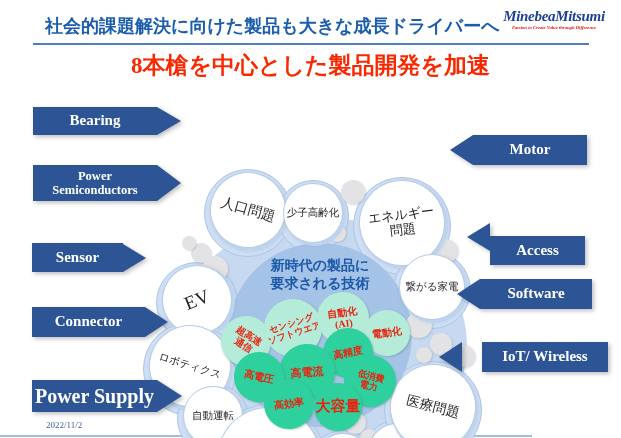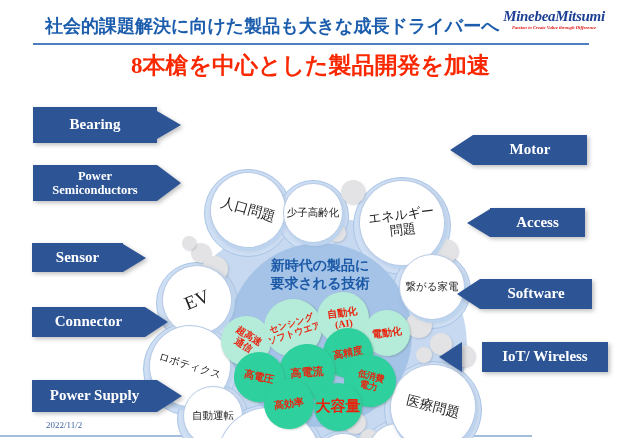--- a/index.html
+++ b/index.html
@@ -107,48 +107,48 @@
     <div class="bub gd" style="left:323px;top:243px;width:50px;height:50px;font-size:10px;--rot:-12deg;">高精度</div>
     <div class="bub gd" style="left:279px;top:259px;width:56px;height:56px;font-size:11px;--rot:-4deg;">高電流</div>
     <div class="bub gd" style="left:234px;top:267px;width:50px;height:50px;font-size:10px;--rot:12deg;">高電圧</div>
     <div class="bub gd" style="left:344px;top:270px;width:52px;height:52px;font-size:9px;--rot:14deg;">低消費
 電力</div>
     <div class="bub gd" style="left:264px;top:294px;width:50px;height:50px;font-size:10px;--rot:-8deg;">高効率</div>
     <div class="bub gd" style="left:314px;top:298px;width:48px;height:48px;font-size:15px;">大容量</div>
   </div>
 
   <div class="pen" style="left:33px;top:107px;">
-    <div class="pbox" style="width:124px;height:36px;font-size:15px;">Bearing</div>
+    <div class="pbox" style="width:124px;height:28px;font-size:15px;">Bearing</div>
     <div class="tri" style="border-top:14px solid transparent;border-bottom:14px solid transparent;border-left:24px solid #2d5596;"></div>
   </div>
   <div class="pen" style="left:33px;top:165px;">
     <div class="pbox" style="width:124px;height:36px;font-size:12.5px;">Power
 Semiconductors</div>
     <div class="tri" style="border-top:18px solid transparent;border-bottom:18px solid transparent;border-left:24px solid #2d5596;"></div>
   </div>
   <div class="pen" style="left:32px;top:243px;">
     <div class="pbox" style="width:91px;height:29px;font-size:15px;">Sensor</div>
     <div class="tri" style="border-top:14.5px solid transparent;border-bottom:14.5px solid transparent;border-left:23px solid #2d5596;"></div>
   </div>
   <div class="pen" style="left:32px;top:307px;">
     <div class="pbox" style="width:113px;height:30px;font-size:15px;">Connector</div>
     <div class="tri" style="border-top:15px solid transparent;border-bottom:15px solid transparent;border-left:23px solid #2d5596;"></div>
   </div>
   <div class="pen" style="left:32px;top:380px;">
-    <div class="pbox" style="width:125px;height:32px;font-size:15px;">Power Supply</div>
+    <div class="pbox" style="width:125px;height:32px;font-size:20px;">Power Supply</div>
     <div class="tri" style="border-top:16px solid transparent;border-bottom:16px solid transparent;border-left:25px solid #2d5596;"></div>
   </div>
 
   <div class="pen" style="left:450px;top:135px;">
     <div class="tri" style="border-top:15px solid transparent;border-bottom:15px solid transparent;border-right:23px solid #2d5596;"></div>
     <div class="pbox" style="width:114px;height:30px;font-size:15px;">Motor</div>
   </div>
   <div class="pen" style="left:467px;top:208px;">
     <div class="tri" style="border-top:14.5px solid transparent;border-bottom:14.5px solid transparent;border-right:23px solid #2d5596;"></div>
-    <div class="pbox" style="width:95px;height:29px;font-size:15px;">Access</div>
+    <div class="pbox" style="width:95px;height:29px;font-size:15px;margin-top:28px;">Access</div>
   </div>
   <div class="pen" style="left:457px;top:279px;">
     <div class="tri" style="border-top:15px solid transparent;border-bottom:15px solid transparent;border-right:23px solid #2d5596;"></div>
     <div class="pbox" style="width:112px;height:30px;font-size:15px;text-align:center;">Software</div>
   </div>
   <div class="pen" style="left:439px;top:342px;gap:20px;">
     <div class="tri" style="border-top:15px solid transparent;border-bottom:15px solid transparent;border-right:23px solid #2d5596;"></div>
     <div class="pbox" style="width:126px;height:30px;font-size:15px;">IoT/ Wireless</div>
   </div>
 

